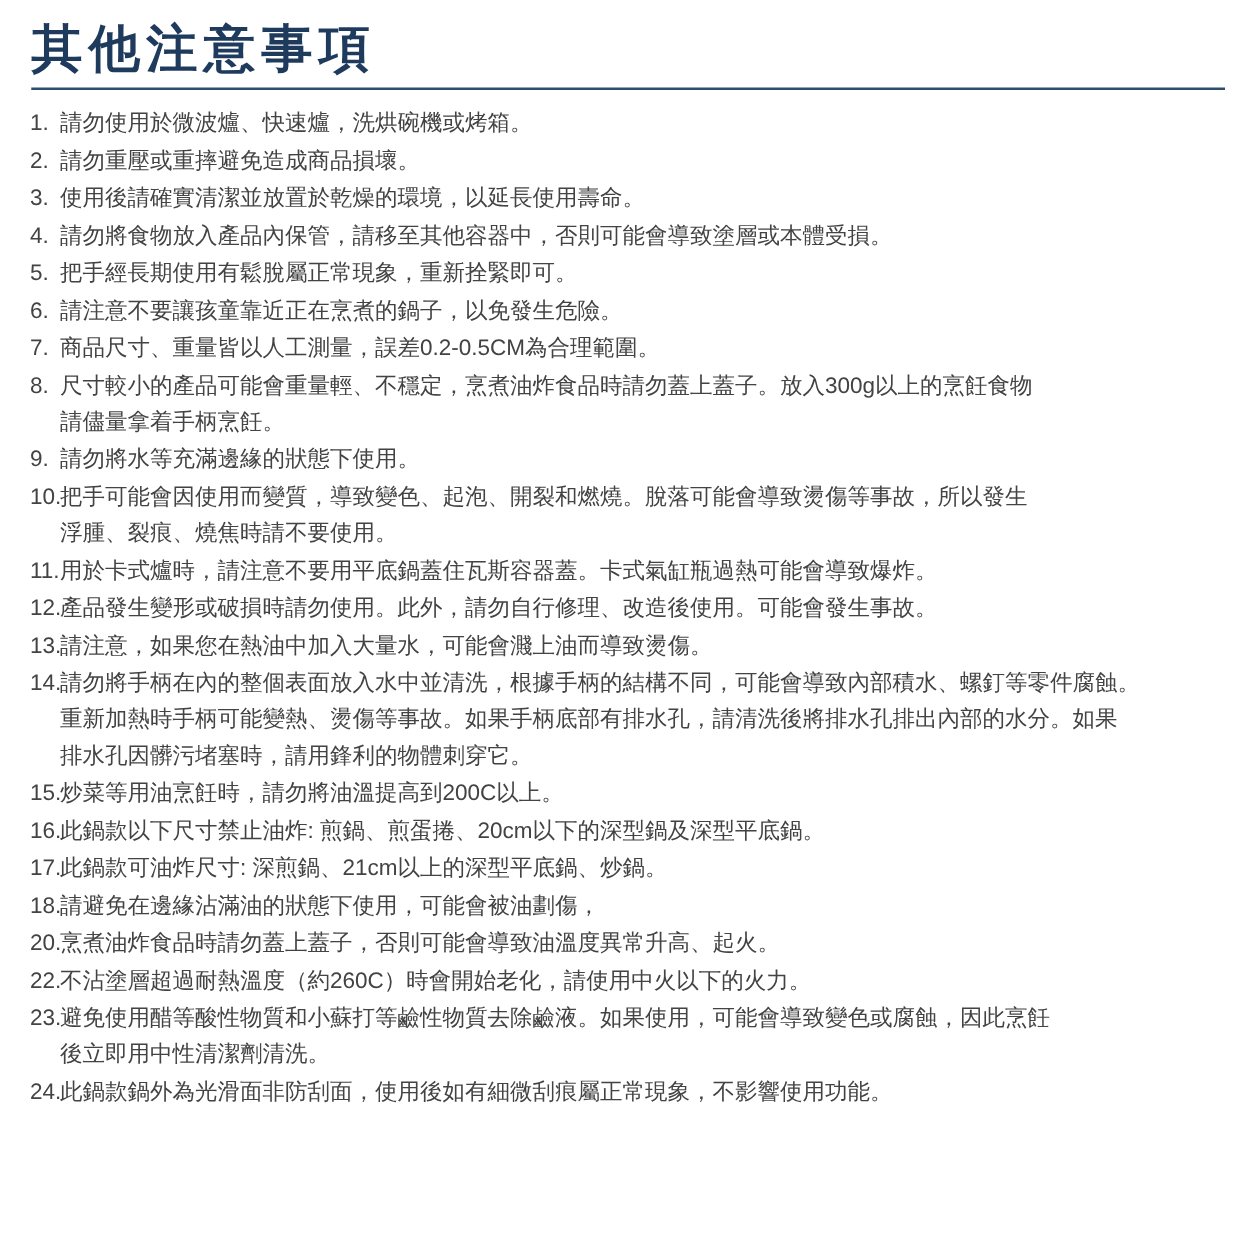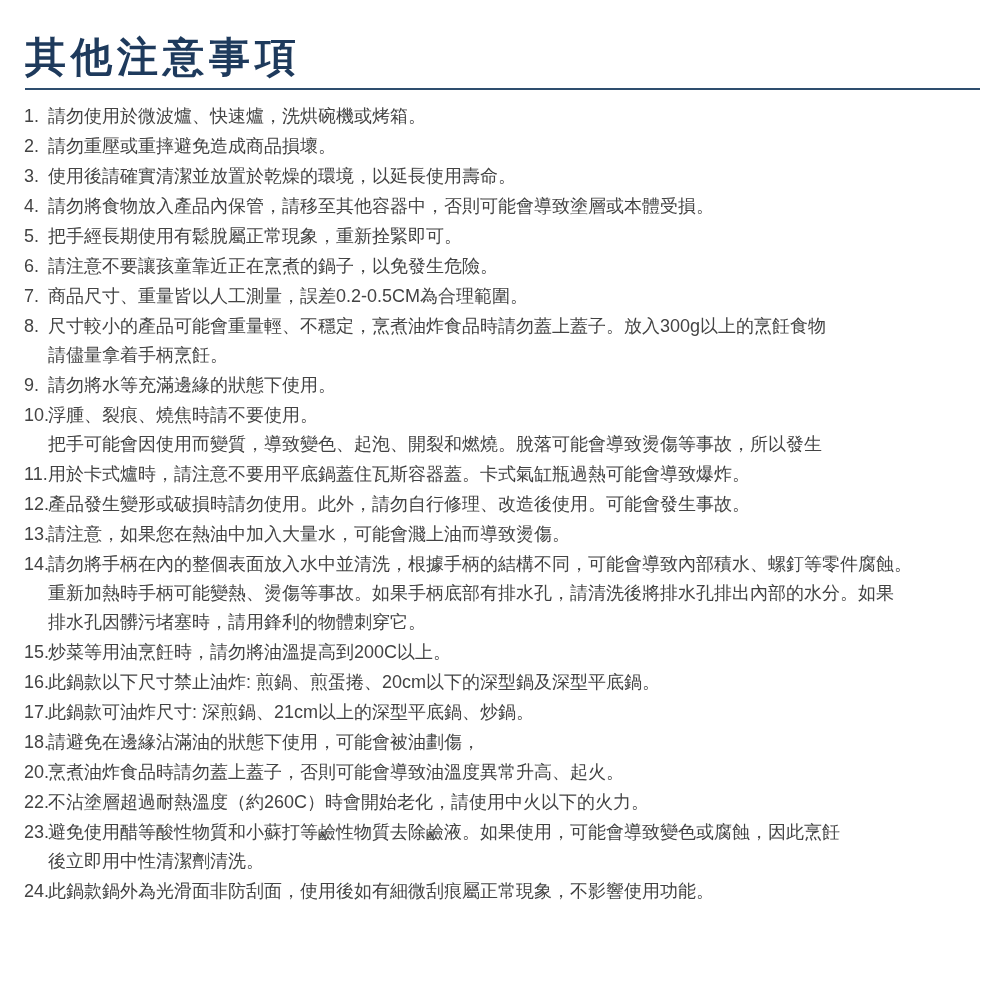--- a/index.html
+++ b/index.html
@@ -13,21 +13,21 @@
     color: #434343;
     -webkit-font-smoothing: antialiased;
   }
   .page {
     width: 1000px;
     min-height: 1000px;
     background: #ffffff;
     box-sizing: border-box;
   }
   .page-title {
-    margin: 33px 20px 0 25px;
+    margin: 15px 20px 0 25px;
     font-size: 41px;
     line-height: 49px;
     font-weight: 700;
     letter-spacing: 5px;
     color: #1e3a5c;
   }
   .title-rule {
     margin: 6px 20px 0 25px;
     height: 0;
     border: none;
@@ -97,22 +97,22 @@
         <span class="note-num">8.</span>
         <span class="note-line">尺寸較小的產品可能會重量輕、不穩定，烹煮油炸食品時請勿蓋上蓋子。放入300g以上的烹飪食物</span>
         <span class="note-line">請儘量拿着手柄烹飪。</span>
       </div>
       <div class="note">
         <span class="note-num">9.</span>
         <span class="note-line">請勿將水等充滿邊緣的狀態下使用。</span>
       </div>
       <div class="note">
         <span class="note-num">10.</span>
+        <span class="note-line">把手可能會因使用而變質，導致變色、起泡、開裂和燃燒。脫落可能會導致燙傷等事故，所以發生</span>
         <span class="note-line">浮腫、裂痕、燒焦時請不要使用。</span>
-        <span class="note-line">把手可能會因使用而變質，導致變色、起泡、開裂和燃燒。脫落可能會導致燙傷等事故，所以發生</span>
       </div>
       <div class="note">
         <span class="note-num">11.</span>
         <span class="note-line">用於卡式爐時，請注意不要用平底鍋蓋住瓦斯容器蓋。卡式氣缸瓶過熱可能會導致爆炸。</span>
       </div>
       <div class="note">
         <span class="note-num">12.</span>
         <span class="note-line">產品發生變形或破損時請勿使用。此外，請勿自行修理、改造後使用。可能會發生事故。</span>
       </div>
       <div class="note">

